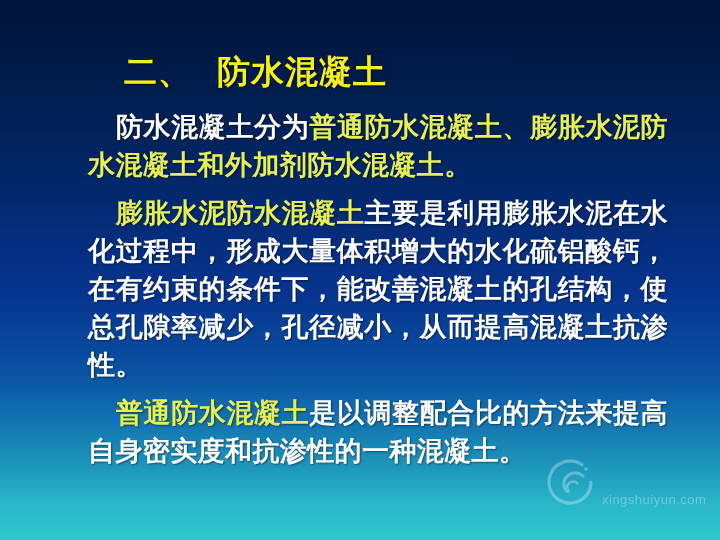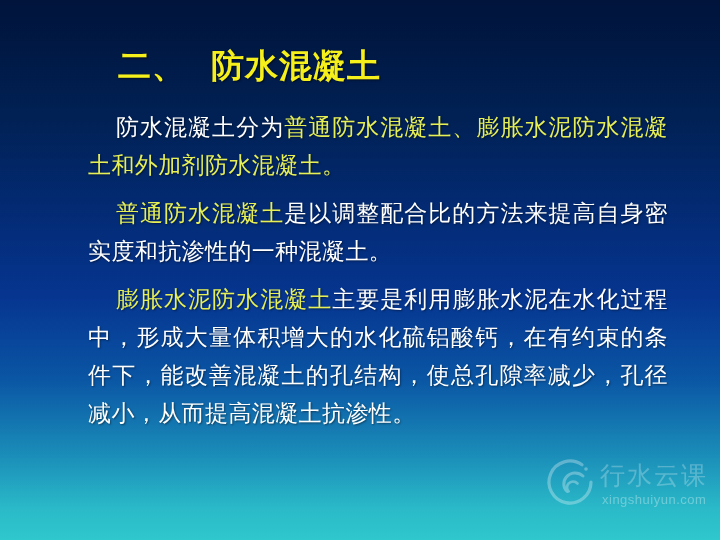--- a/index.html
+++ b/index.html
@@ -30,49 +30,50 @@
   }
 
   
   #title-block {
     position: absolute;
     left: 112px;
     top: 38px;
     width: 560px;
   }
   #slide-title {
-    margin: 6px;
+    margin: 12px;
     font-family: "DejaVu Serif", serif;
     font-size: 33px;
     line-height: 44px;
     font-weight: bold;
     color: #f5ef1c;
     letter-spacing: 1px;
     white-space: pre;
     text-shadow: 1px 1px 2px rgba(0,0,0,0.55);
   }
 
   
   #body-block {
     position: absolute;
     left: 88px;
     top: 108px;
     width: 580px;
   }
   .para {
     margin: 0 0 10px 0;
     font-family: "DejaVu Serif", serif;
-    font-size: 23px;
+    font-size: 27px;
     line-height: 38px;
     color: #ffffff;
     text-indent: 28px;
     text-align: justify;
     text-justify: inter-character;
     letter-spacing: 0.4px;
     text-shadow: 1px 1px 2px rgba(0,0,0,0.45);
+    font-weight: bold;
   }
   .para:last-child { margin-bottom: 0; }
   .hl {
     color: #e6ef56;
   }
 
   
   #watermark {
     position: absolute;
     left: 540px;
@@ -118,33 +119,32 @@
 
   <div id="title-block">
     <h1 id="slide-title">二、  防水混凝土</h1>
   </div>
 
   <div id="body-block">
     <p class="para">
       <span>防水混凝土分为</span><span class="hl">普通防水混凝土、膨胀水泥防水混凝土和外加剂防水混凝土。</span>
     </p>
     <p class="para">
-      <span class="hl">普通防水混凝土</span><span>是以调整配合比的方法来提高自身密实度和抗渗性的一种混凝土。</span>
+      <span class="hl">膨胀水泥防水混凝土</span><span>主要是利用膨胀水泥在水化过程中，形成大量体积增大的水化硫铝酸钙，在有约束的条件下，能改善混凝土的孔结构，使总孔隙率减少，孔径减小，从而提高混凝土抗渗性。</span>
     </p>
     <p class="para">
-      <span class="hl">膨胀水泥防水混凝土</span><span>主要是利用膨胀水泥在水化过程中，形成大量体积增大的水化硫铝酸钙，在有约束的条件下，能改善混凝土的孔结构，使总孔隙率减少，孔径减小，从而提高混凝土抗渗性。</span>
+      <span class="hl">普通防水混凝土</span><span>是以调整配合比的方法来提高自身密实度和抗渗性的一种混凝土。</span>
     </p>
   </div>
 
   <div id="watermark">
     <span id="wm-logo">
       <svg viewBox="0 0 52 52" width="52" height="52" aria-hidden="true">
         <path d="M47 26a21 21 0 1 1-9-17.2" fill="none" stroke="#ffffff" stroke-width="3.2" stroke-linecap="round"></path>
         <path d="M39 20c-5-4.5-12.5-4-16.8 1.2-3.6 4.3-3.1 10.6 1 14.2" fill="none" stroke="#ffffff" stroke-width="3" stroke-linecap="round"></path>
         <path d="M33.5 27.5c-2.4-2.6-6.6-2.6-9 .1-2 2.2-1.9 5.7.2 7.8" fill="none" stroke="#ffffff" stroke-width="2.6" stroke-linecap="round"></path>
         <circle cx="42" cy="13" r="1.8" fill="#ffffff"></circle>
       </svg>
     </span>
-    <span id="wm-brand">行水云课</span>
     <span id="wm-url">xingshuiyun.com</span>
   </div>
 
 </div>
 
 </body></html>

